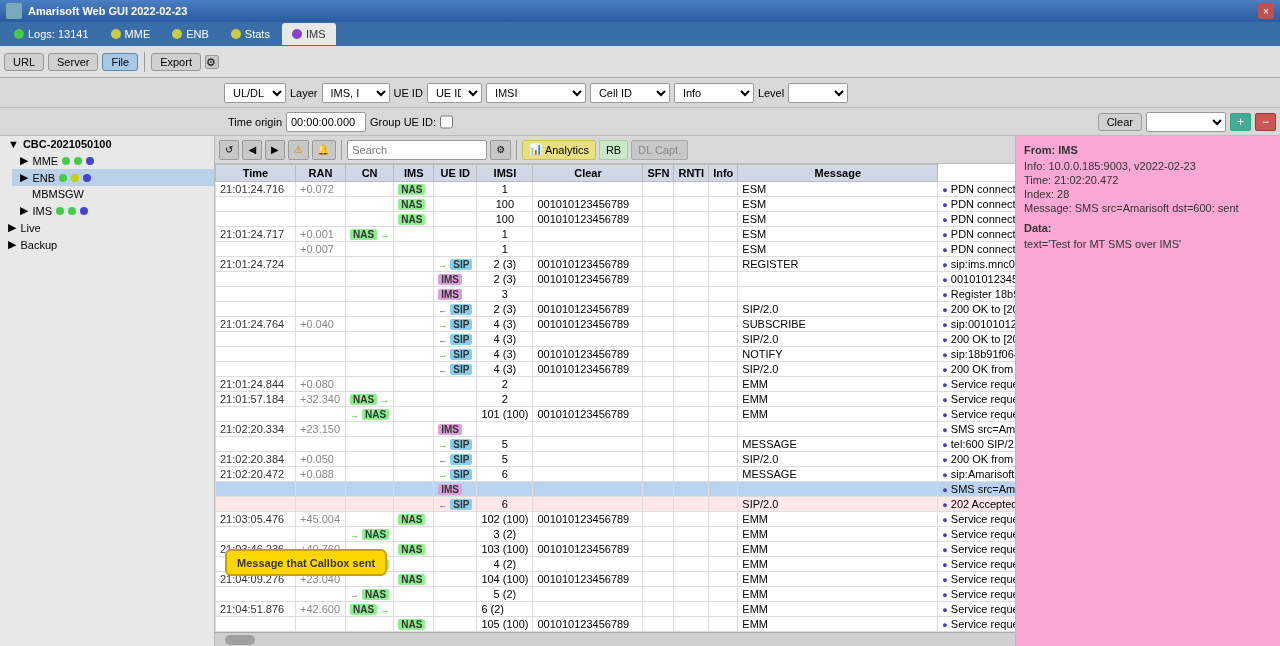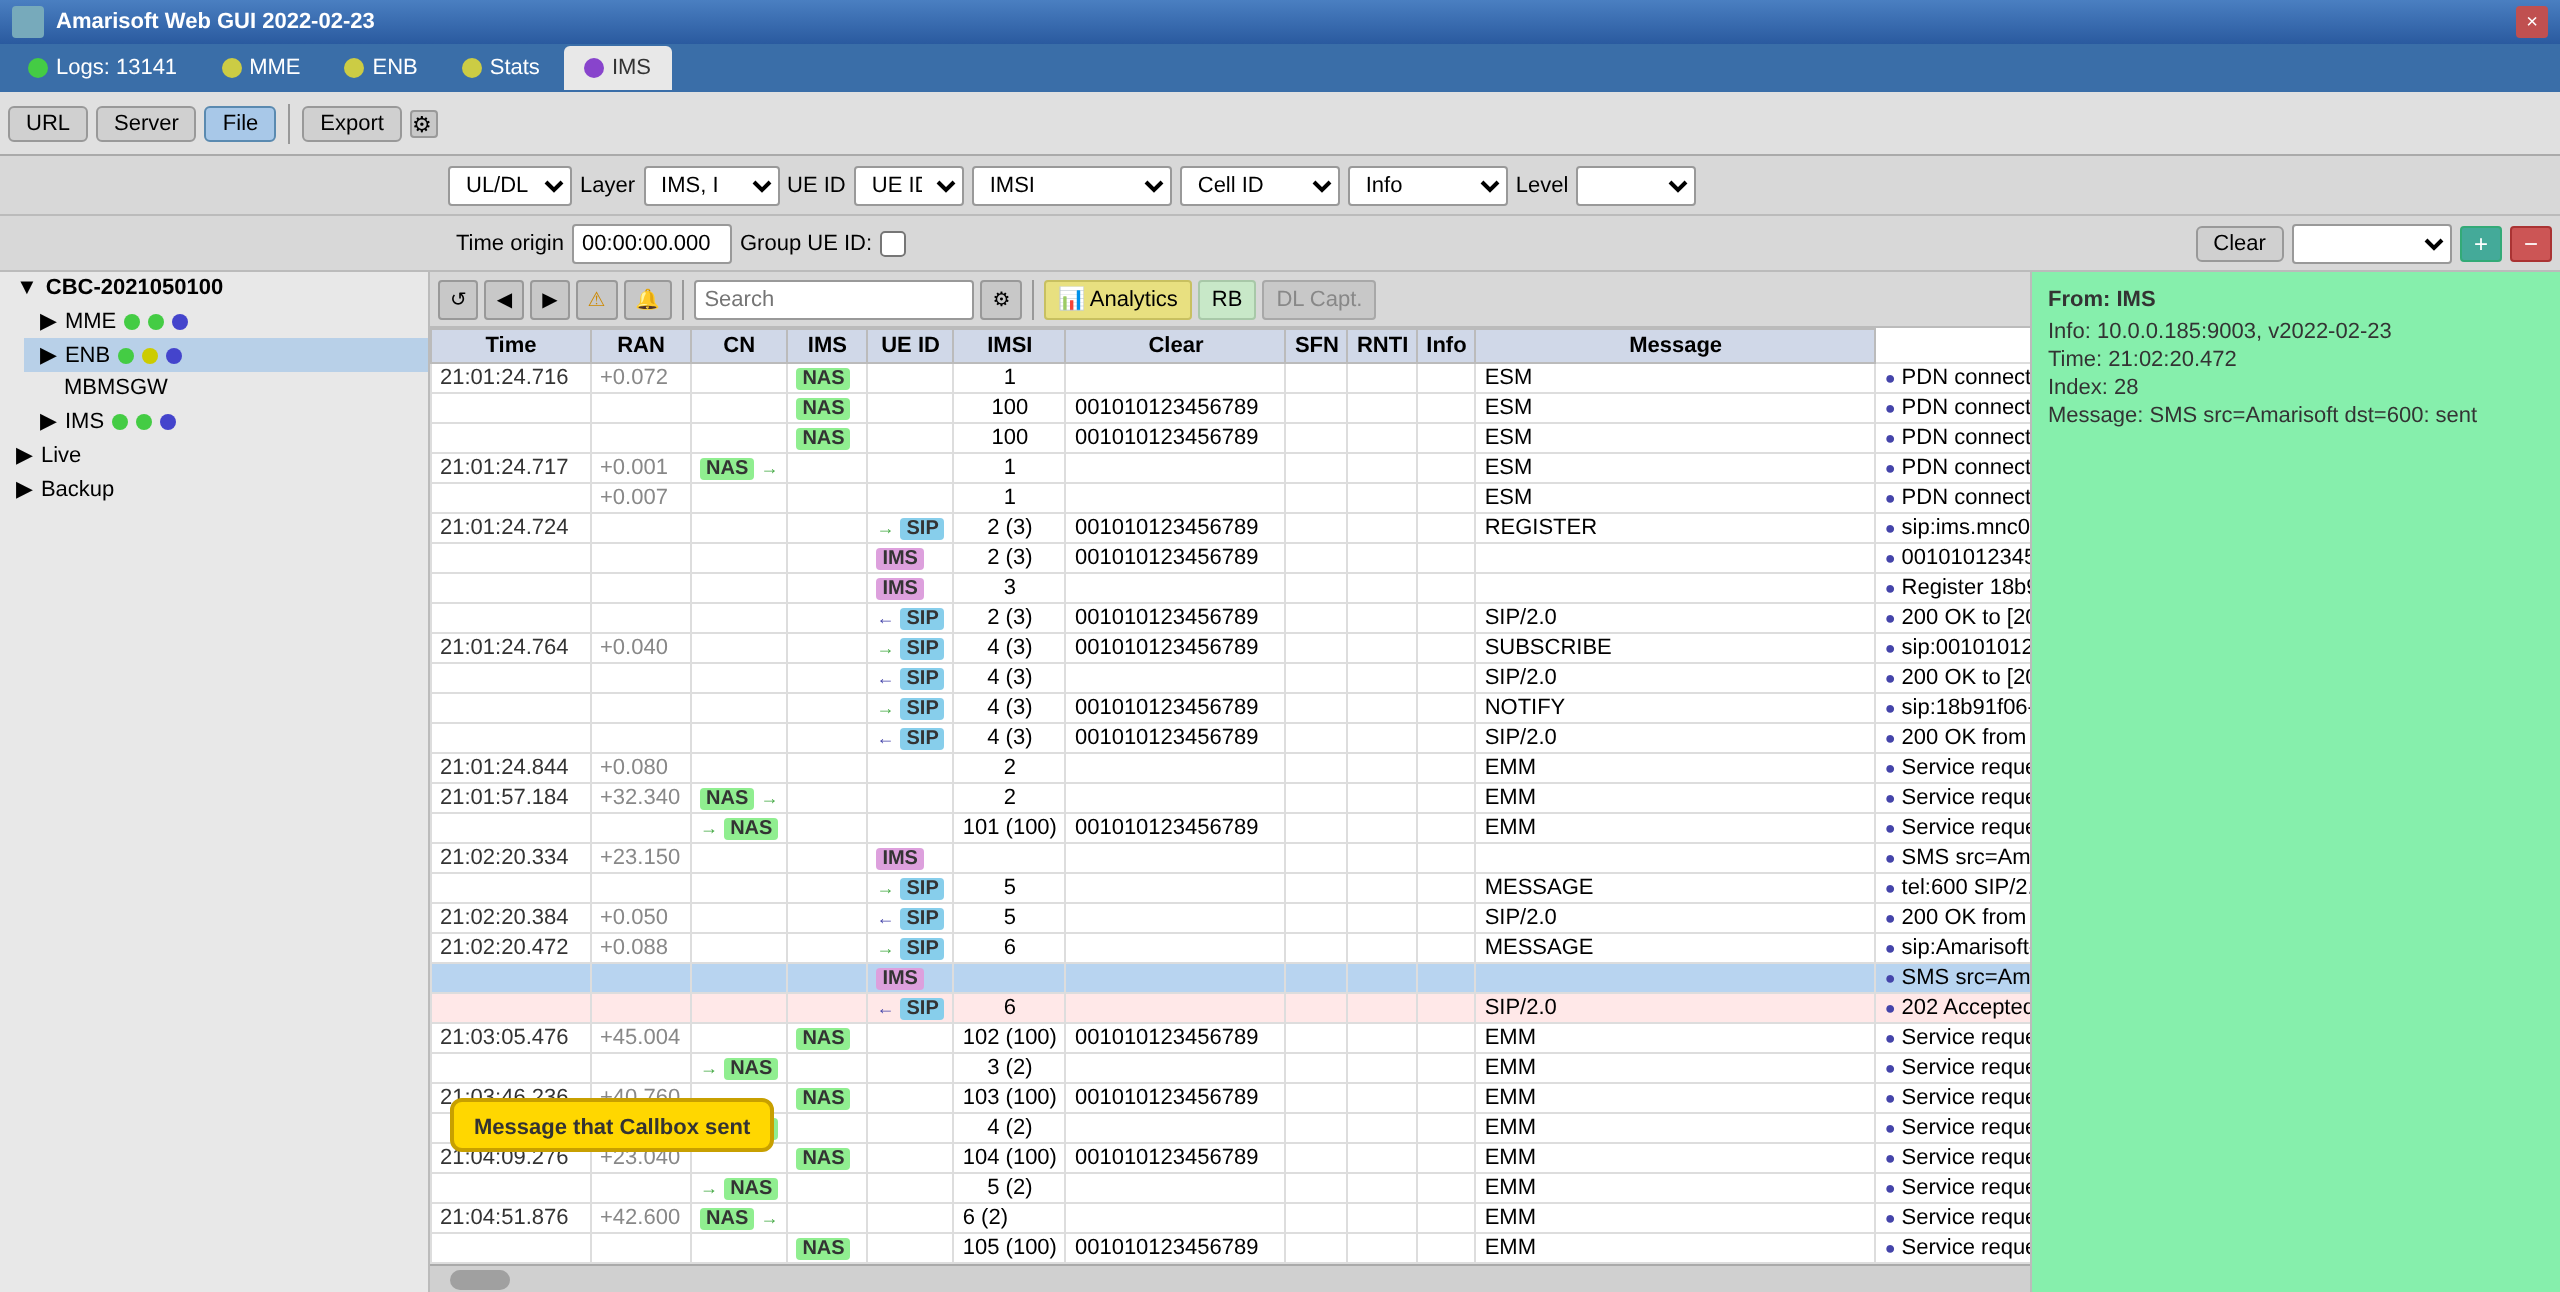--- a/index.html
+++ b/index.html
@@ -237,21 +237,21 @@
       text-overflow: ellipsis;
     }
 
     .proto-nas { background: #90EE90; color: #333; border-radius: 2px; padding: 0 3px; font-weight: bold; font-size: 10px; }
     .proto-sip { background: #87CEEB; color: #333; border-radius: 2px; padding: 0 3px; font-weight: bold; font-size: 10px; }
     .proto-ims { background: #DDA0DD; color: #333; border-radius: 2px; padding: 0 3px; font-weight: bold; font-size: 10px; }
 
     
     .right-panel {
       width: 265px;
-      background: #86efac;
+      background: #f9a8d4;
       border-left: 1px solid #bbb;
       padding: 8px;
       font-size: 11px;
       overflow-y: auto;
       flex-shrink: 0;
     }
     .right-panel .section-label { font-weight: bold; color: #333; margin-bottom: 4px; }
     .right-panel .info-line { color: #333; margin-bottom: 2px; word-break: break-all; }
     .right-panel .data-section { margin-top: 8px; }
 
@@ -891,15 +891,19 @@
       <div style="width:30px;height:10px;background:#a0a0a0;border-radius:5px;margin-left:10px;"></div>
     </div>
   </div>
 
   <div class="right-panel">
     <div class="section-label">From: IMS</div>
     <div class="info-line">Info: 10.0.0.185:9003, v2022-02-23</div>
     <div class="info-line">Time: 21:02:20.472</div>
     <div class="info-line">Index: 28</div>
     <div class="info-line">Message: SMS src=Amarisoft dst=600: sent</div>
+    <div class="data-section">
+      <div class="section-label">Data:</div>
+      <div class="info-line">text='Test for MT SMS over IMS'</div>
+    </div>
   </div>
 
 </div>
 
 </body></html>

